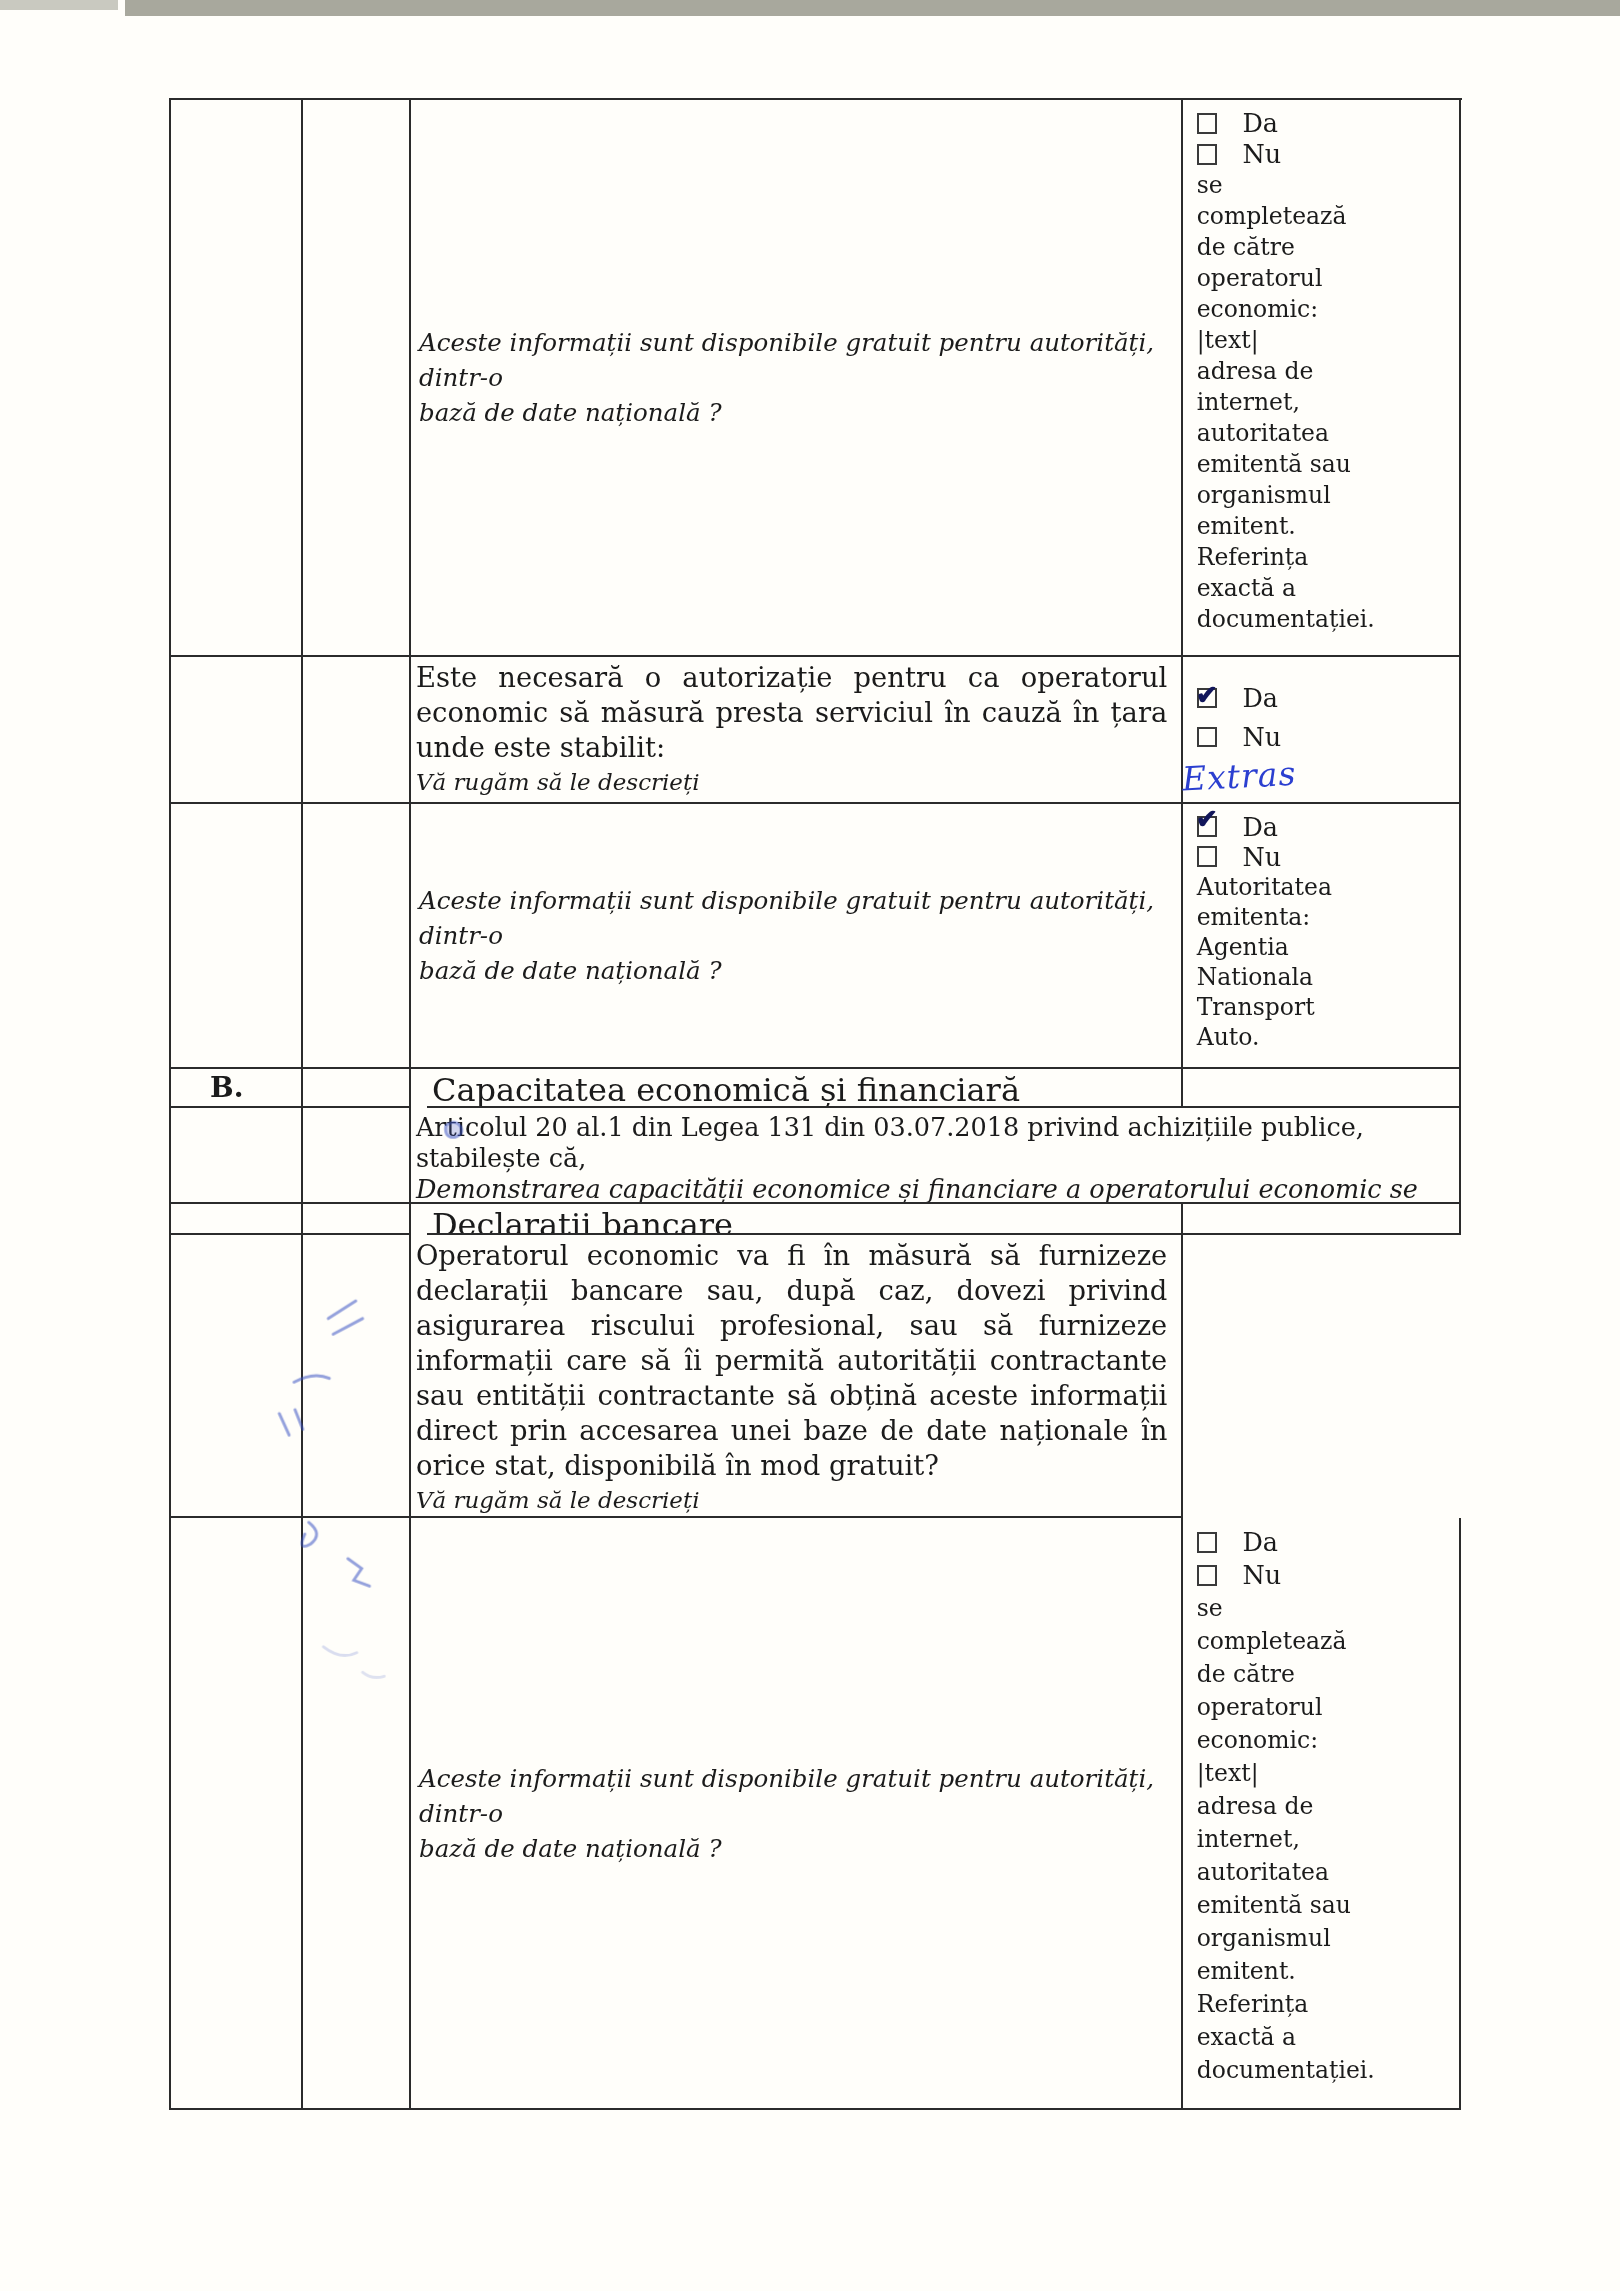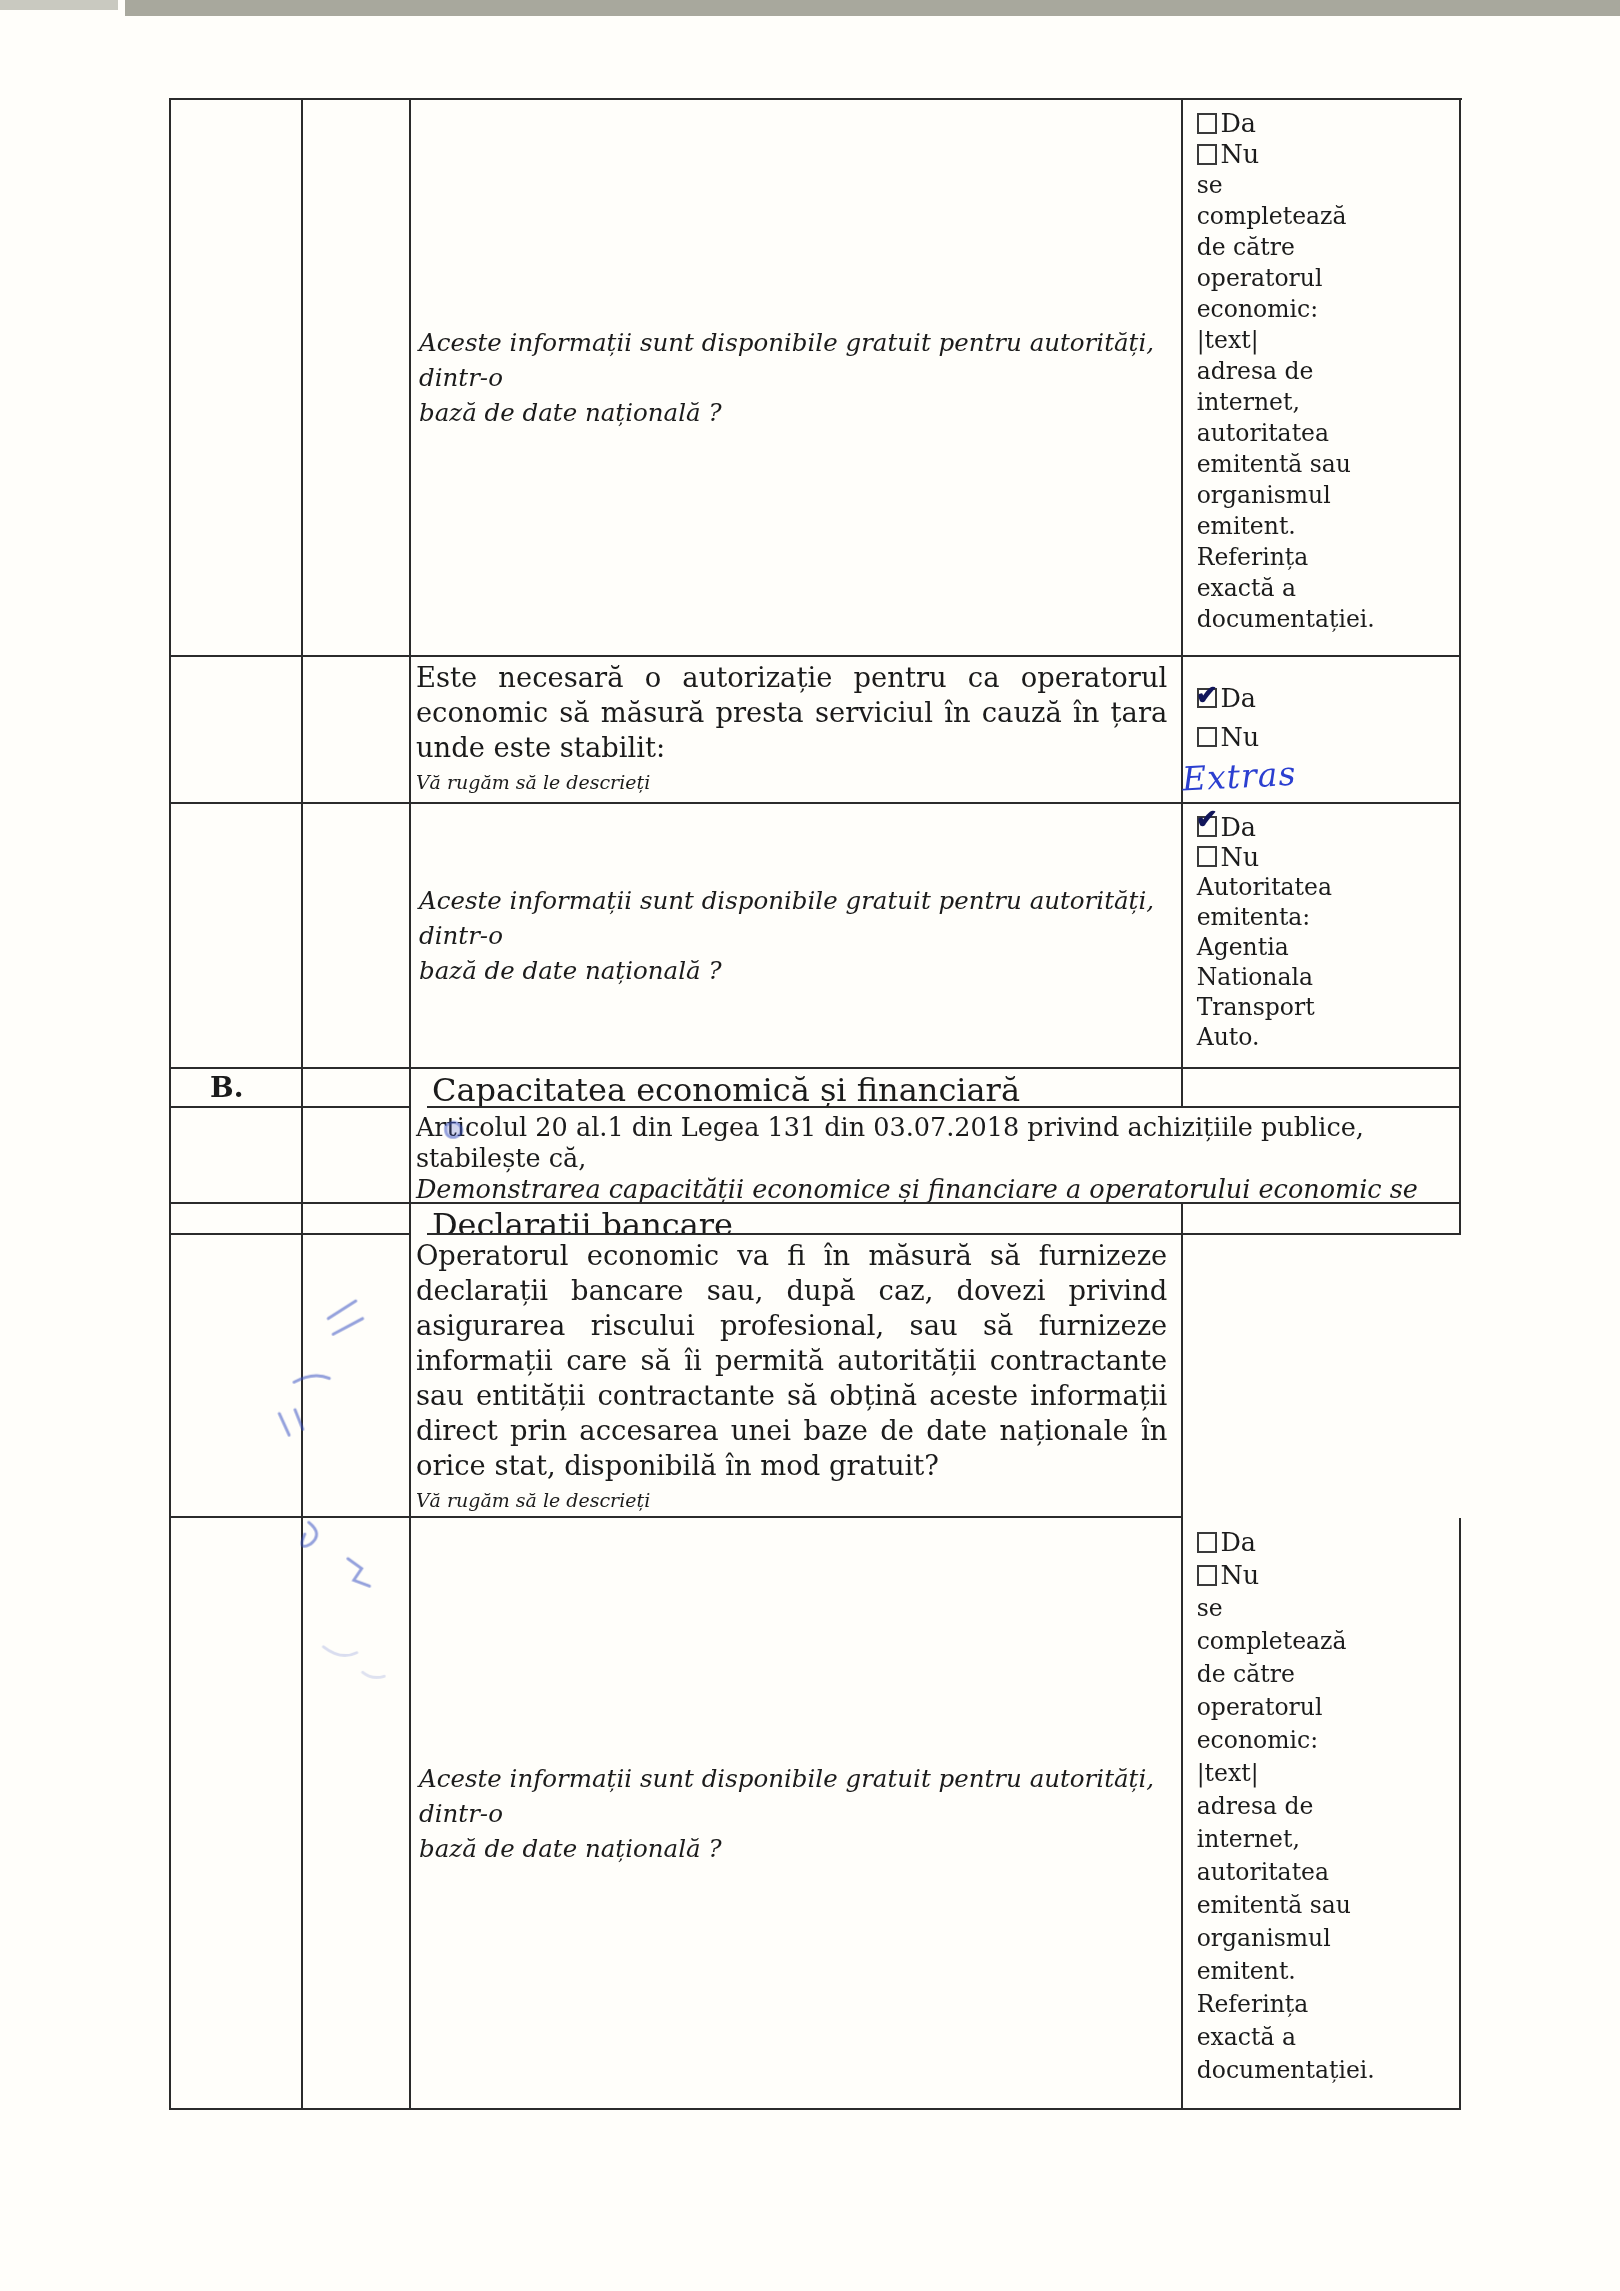--- a/index.html
+++ b/index.html
@@ -24,21 +24,21 @@
   .r5 .cell { height:96px; }
   .r6 .cell { height:31px; }
   .r7 .cell { height:283px; }
   .r8 .cell { height:592px; }
 
   .span2 { grid-column:3 / 5; }
 
   
   .main-cell { padding:2.9px 13.7px 2px 4.9px; font-size:27.4px; line-height:35px; }
   .just { text-align:justify; }
-  .hint { font-style:italic; font-size:19px; }
+  .hint { font-style:italic; font-size:23px; }
 
   .q-cell { display:flex; flex-direction:column; justify-content:center;
             padding-left:8px; font-style:italic; font-size:24.5px; line-height:35px; }
 
   .heading { font-weight:normal; font-size:32px; padding:2px 0 0 4.9px;margin-left:16px; }
   .blabel { font-weight:bold; font-size:28px; padding:2px 0 0 39px; }
 
   .law-cell { padding:3.9px 7.8px 2px 4.9px; font-size:25.5px; line-height:31px; }
   .law-cell .it { font-style:italic; }
 
@@ -46,21 +46,21 @@
   .right-cell { padding:7.8px 3.9px 3.9px 13.7px; font-size:23.5px; }
   .r1 .right-cell .line, .r1 .right-cell .cb { line-height:31px; height:31px; }
   .r8 .right-cell .line, .r8 .right-cell .cb { line-height:33px; height:33px; }
   .r3 .right-cell .line, .r3 .right-cell .cb { line-height:30px; height:30px; }
   .r2 .right-cell { padding-top:21.6px; }
   .r2 .right-cell .cb { line-height:39px; height:39px; }
   .r7 .right-cell { display:flex; flex-direction:column; justify-content:center;
                     font-size:26.5px; }
   .r7 .right-cell .line { line-height:39px; }
 
-  .cb { display:flex; align-items:center; gap:3px; font-size:25.5px; }
+  .cb { display:flex; align-items:center; gap:25px; font-size:25.5px; }
   .cb .box { width:16.7px; height:16.7px; border:2px solid #3a3a3a; flex:none; position:relative; background:#fffefa; }
   .cb .check { position:absolute; left:-2.9px; top:-14.7px; font-size:26.5px; font-weight:bold; color:#12165a; }
   .cb .cblabel { display:inline-block; }
 
   .handwriting { position:absolute; left:1182px; top:755px; width:176px;
                  font-style:italic; font-size:33px; color:#2b3fd0;
                  transform:rotate(-3deg); letter-spacing:1px; }
 
   .ink-overlay { position:absolute; left:235px; top:1098px; pointer-events:none; }
 </style>

